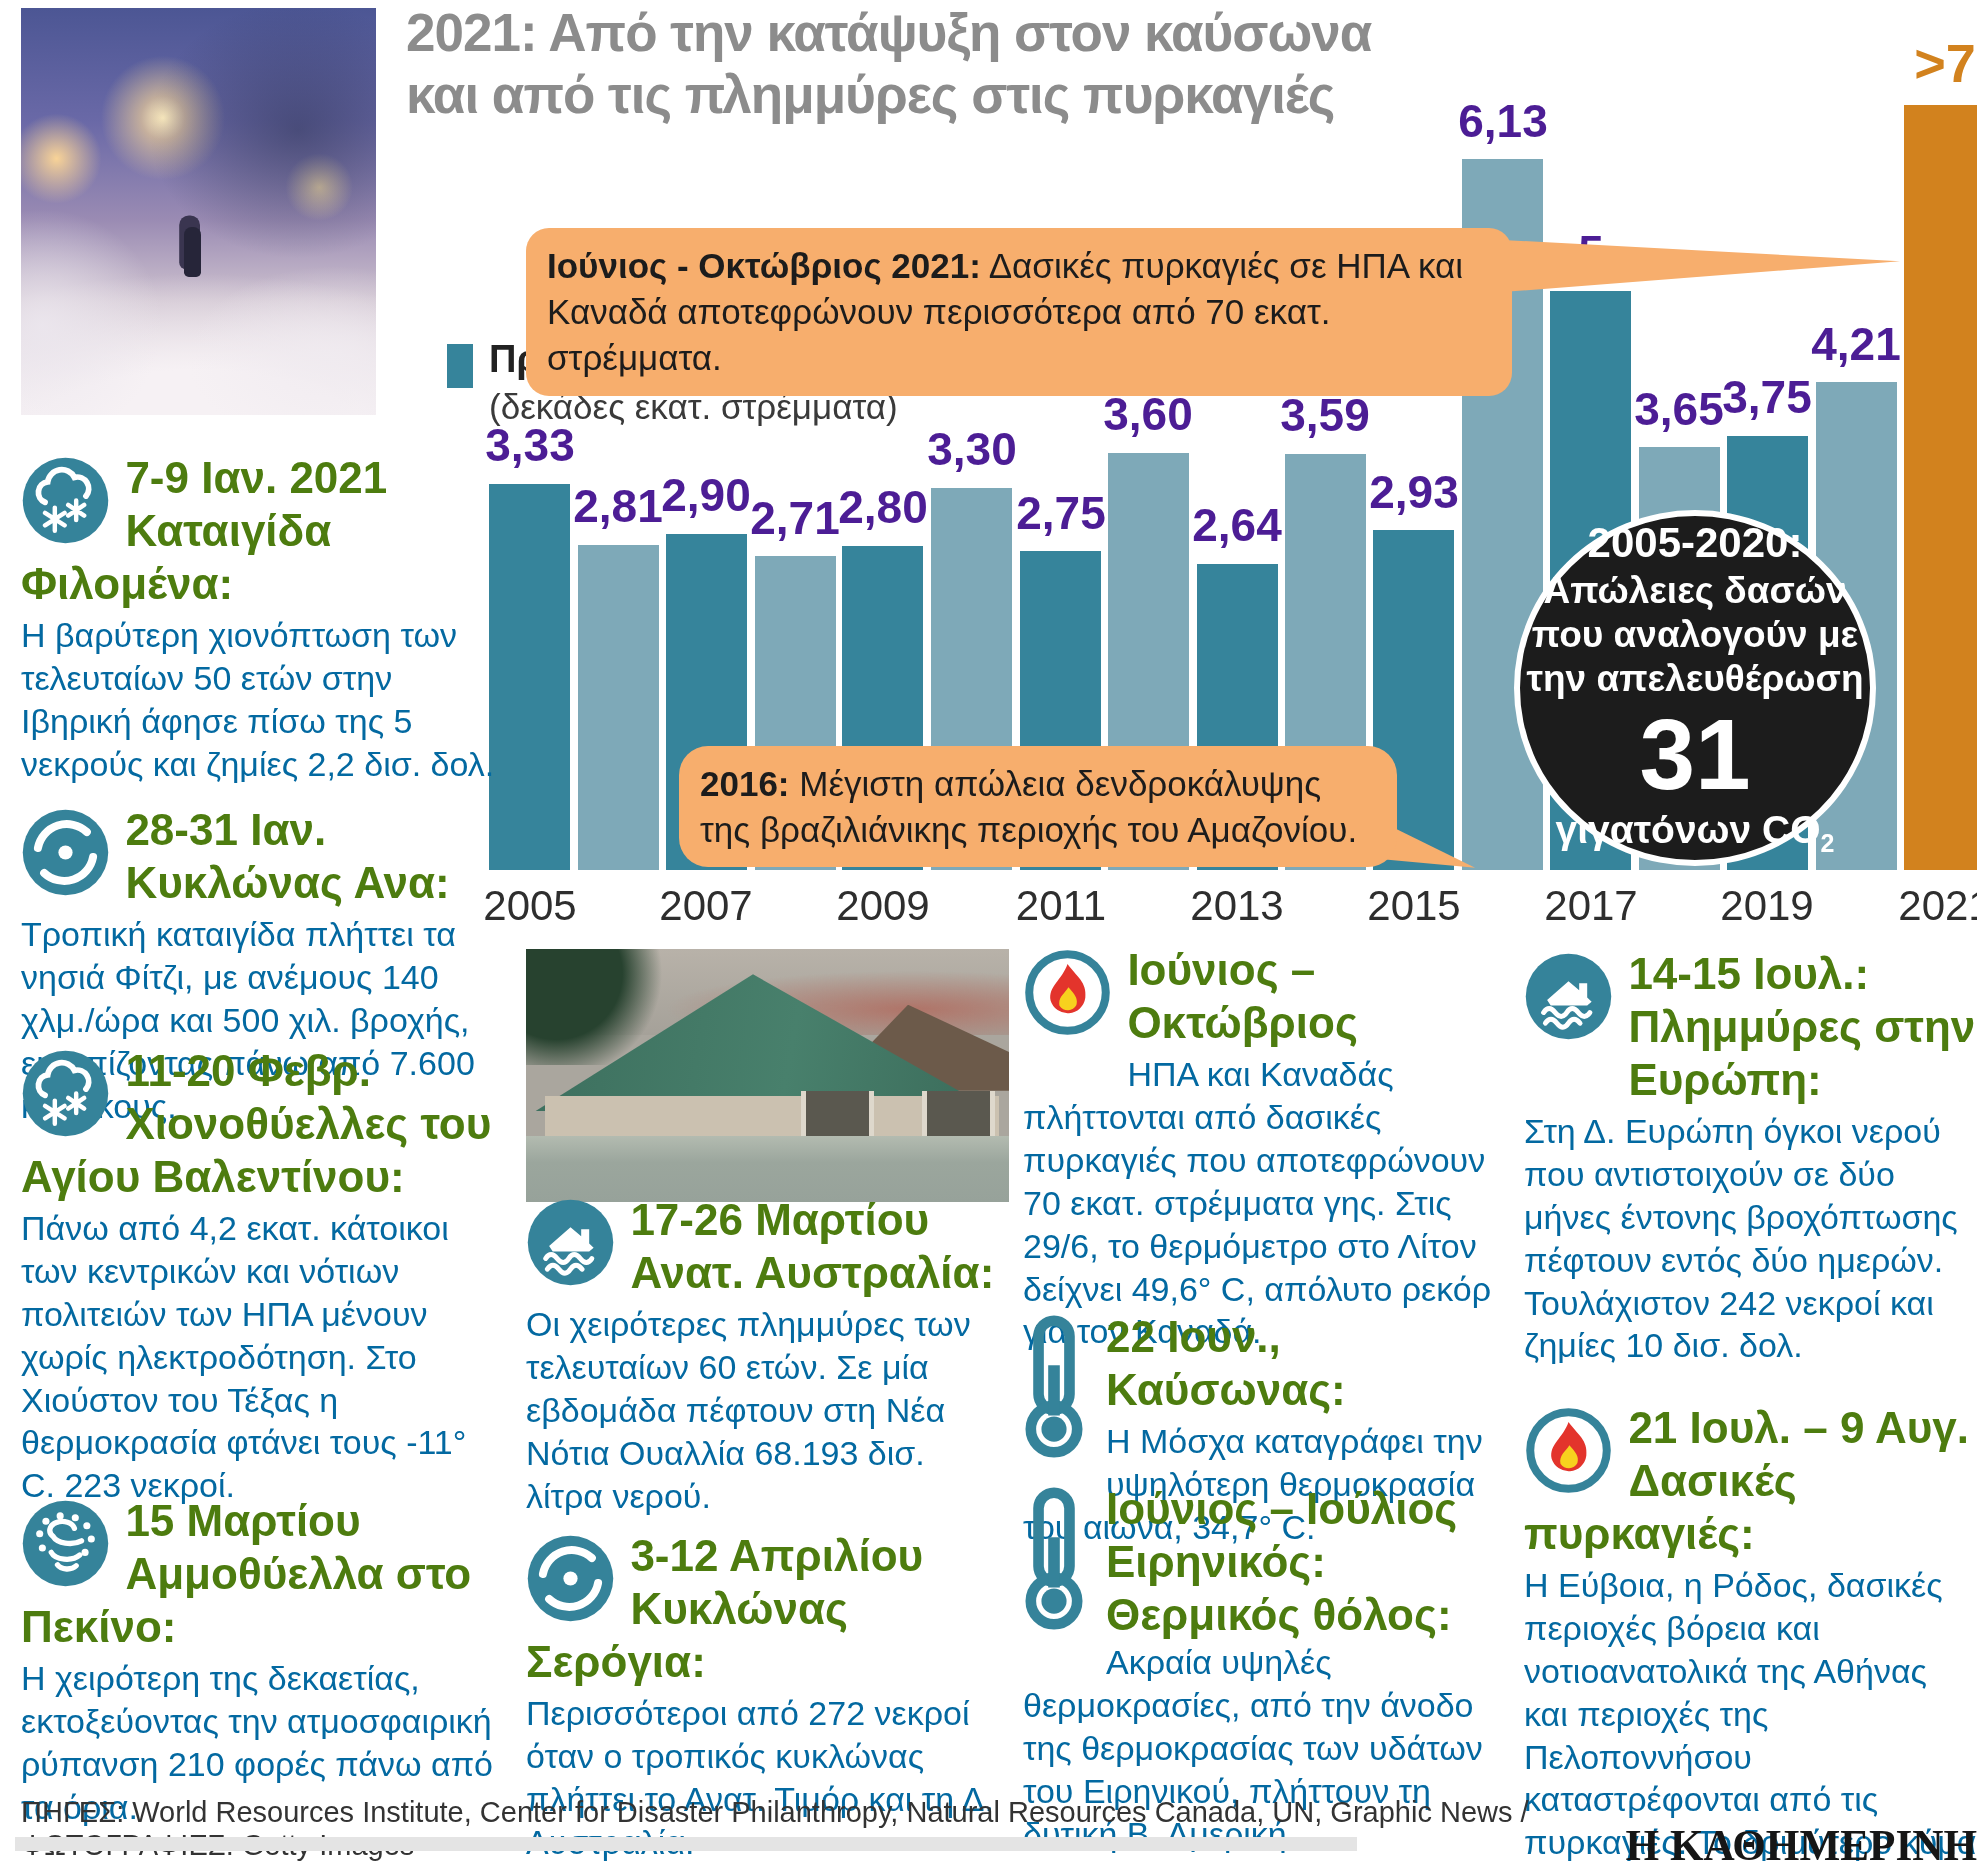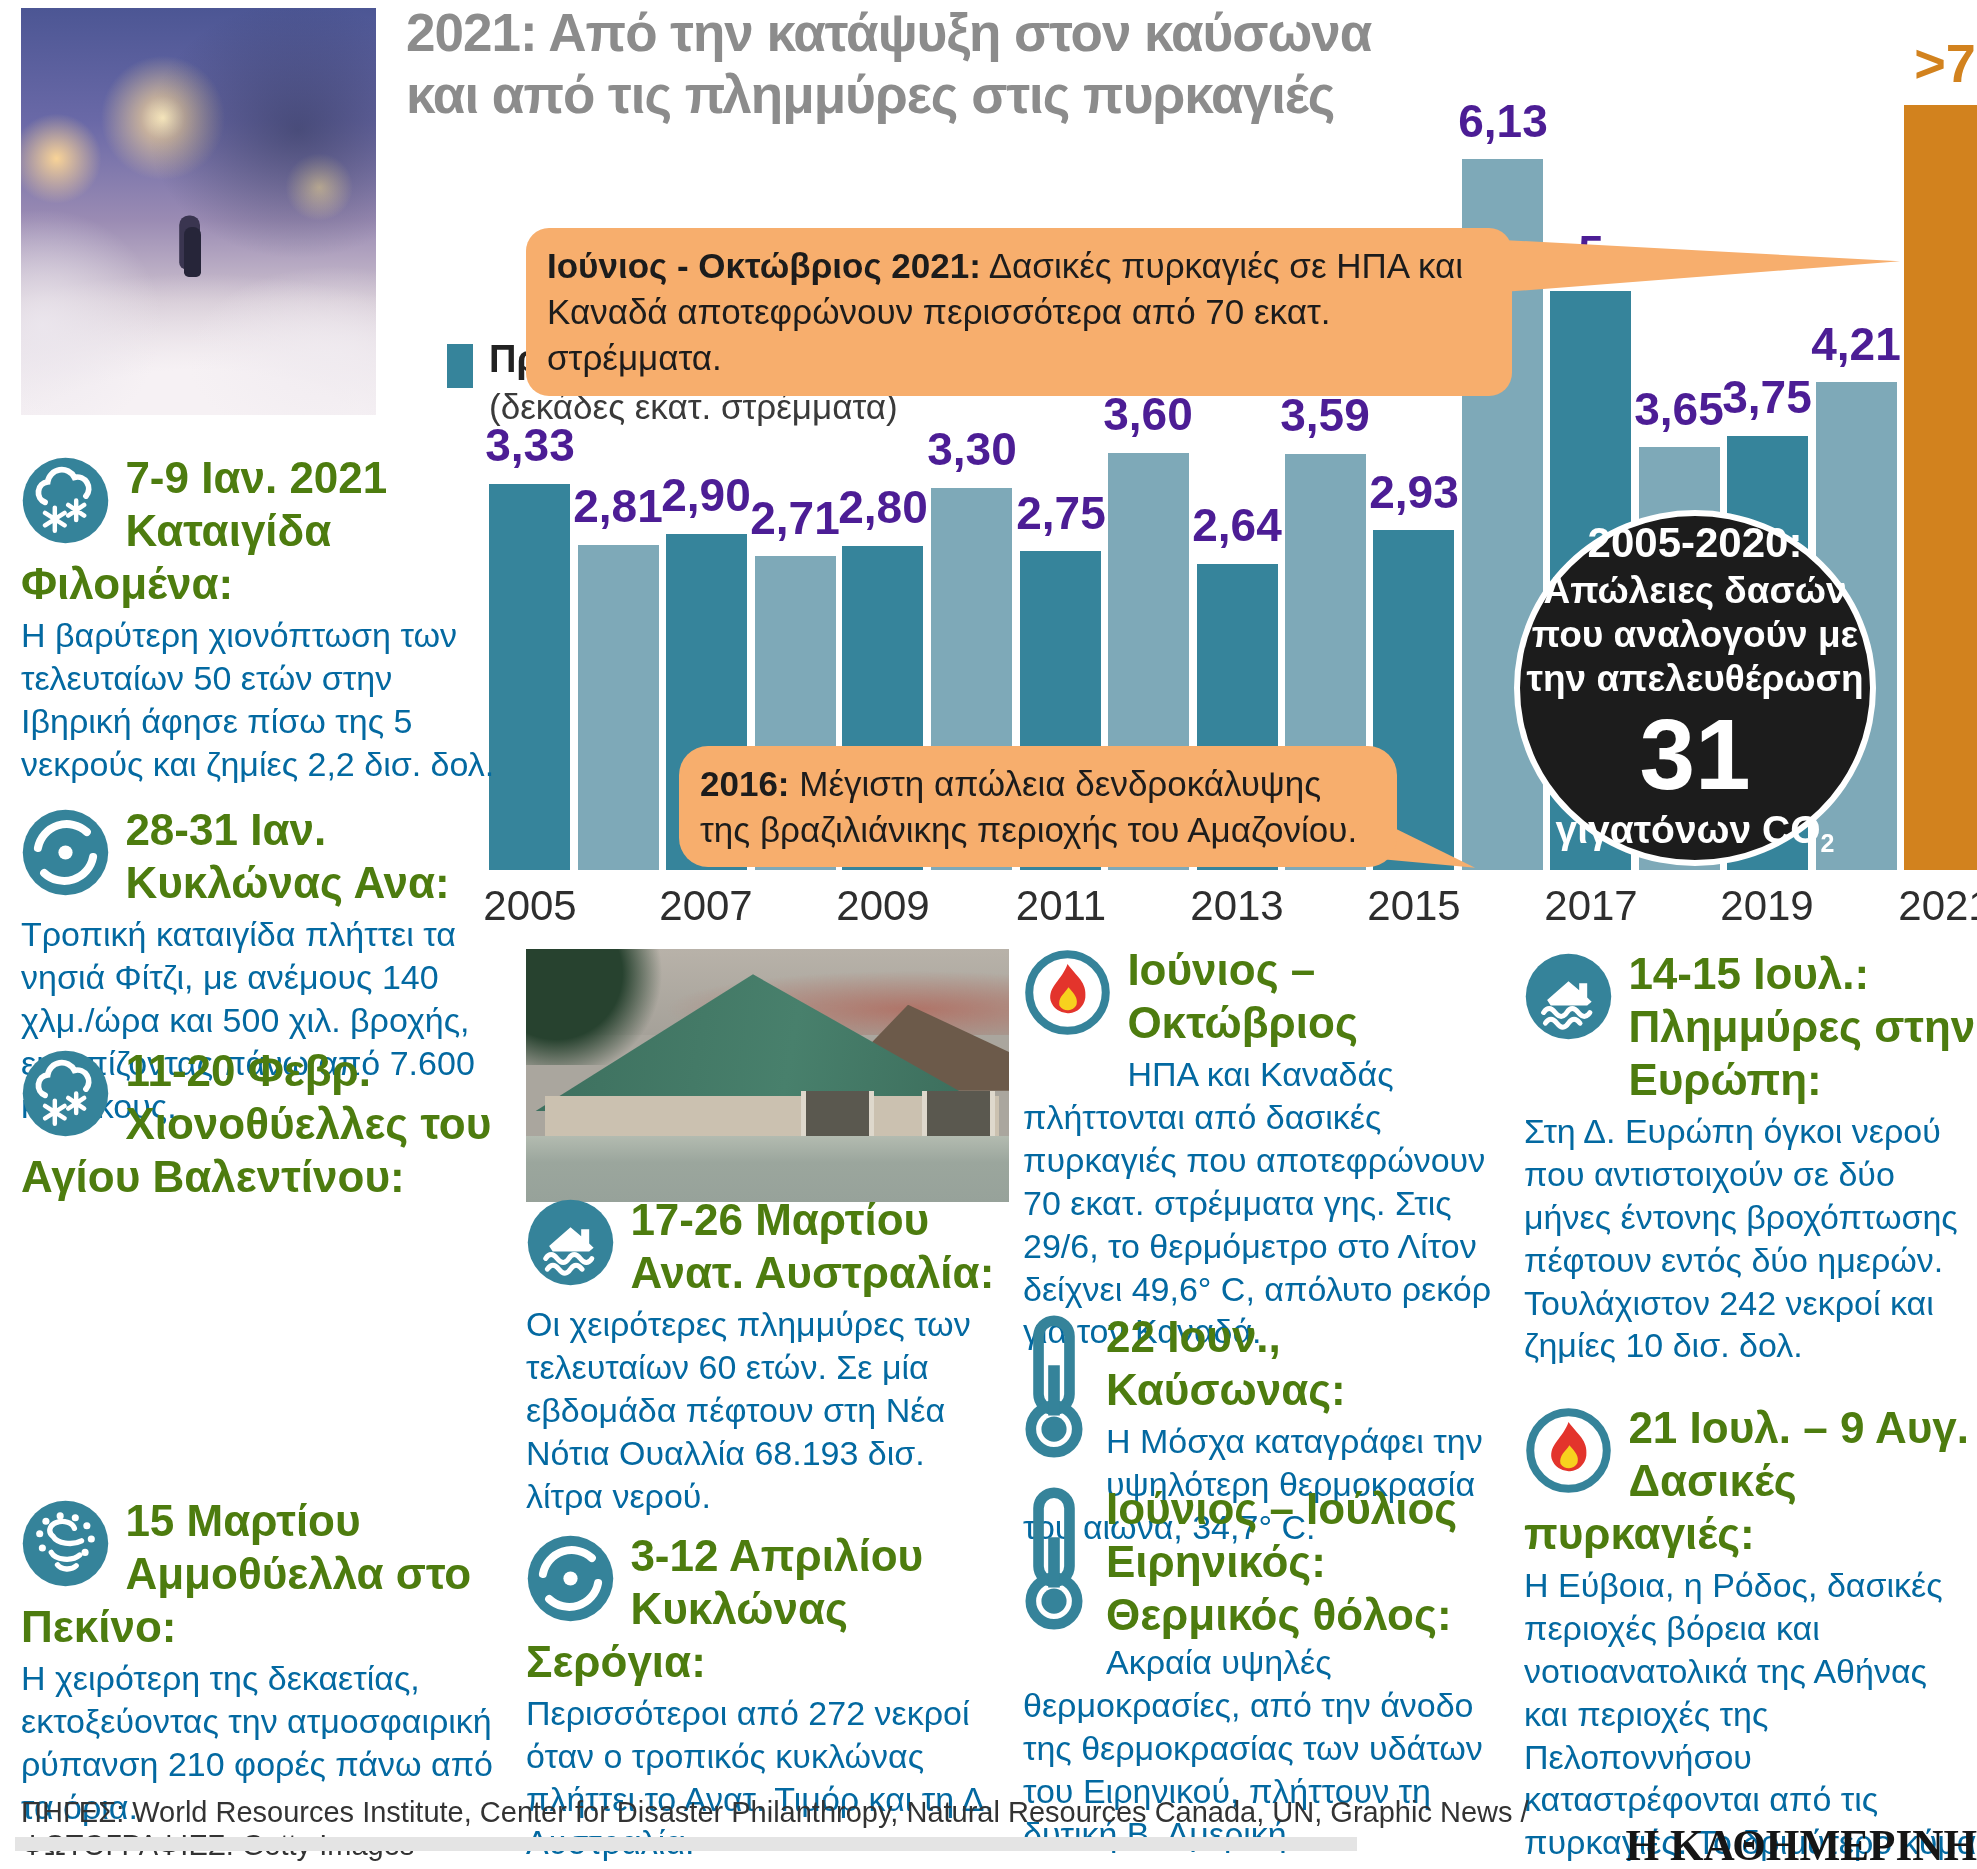--- a/index.html
+++ b/index.html
@@ -263,21 +263,21 @@
         </svg>
       </span>
     <p><span class="heading">28-31 Ιαν. Κυκλώνας Ανα:</span><span class="body">Τροπική καταιγίδα πλήττει τα νησιά Φίτζι, με ανέμους 140 χλμ./ώρα και 500 χιλ. βροχής, εκτοπίζοντας πάνω από 7.600 κατοίκους.</span></p>
   </div>
   <div class="item" style="left:21px;top:1045px;width:483px">
     <span class="icon-box">
         <svg viewBox="0 0 92 92" width="89" height="89">
           <use href="#sym-snowcloud"></use>
         </svg>
       </span>
-    <p><span class="heading">11-20 Φεβρ. Χιονοθύελλες του Αγίου Βαλεντίνου:</span></p>
+    <p><span class="heading">11-20 Φεβρ. Χιονοθύελλες του Αγίου Βαλεντίνου:</span><span class="body">Πάνω από 4,2 εκατ. κάτοικοι των κεντρικών και νότιων πολιτειών των ΗΠΑ μένουν χωρίς ηλεκτροδότηση. Στο Χιούστον του Τέξας η θερμοκρασία φτάνει τους -11° C. 223 νεκροί.</span></p>
   </div>
   <div class="item" style="left:21px;top:1495px;width:483px">
     <span class="icon-box">
         <svg viewBox="0 0 92 92" width="89" height="89">
           <use href="#sym-sandstorm"></use>
         </svg>
       </span>
     <p><span class="heading">15 Μαρτίου Αμμοθύελλα στο Πεκίνο:</span><span class="body">Η χειρότερη της δεκαετίας, εκτοξεύοντας την ατμοσφαιρική ρύπανση 210 φορές πάνω από τα όρια.</span></p>
   </div>
 

